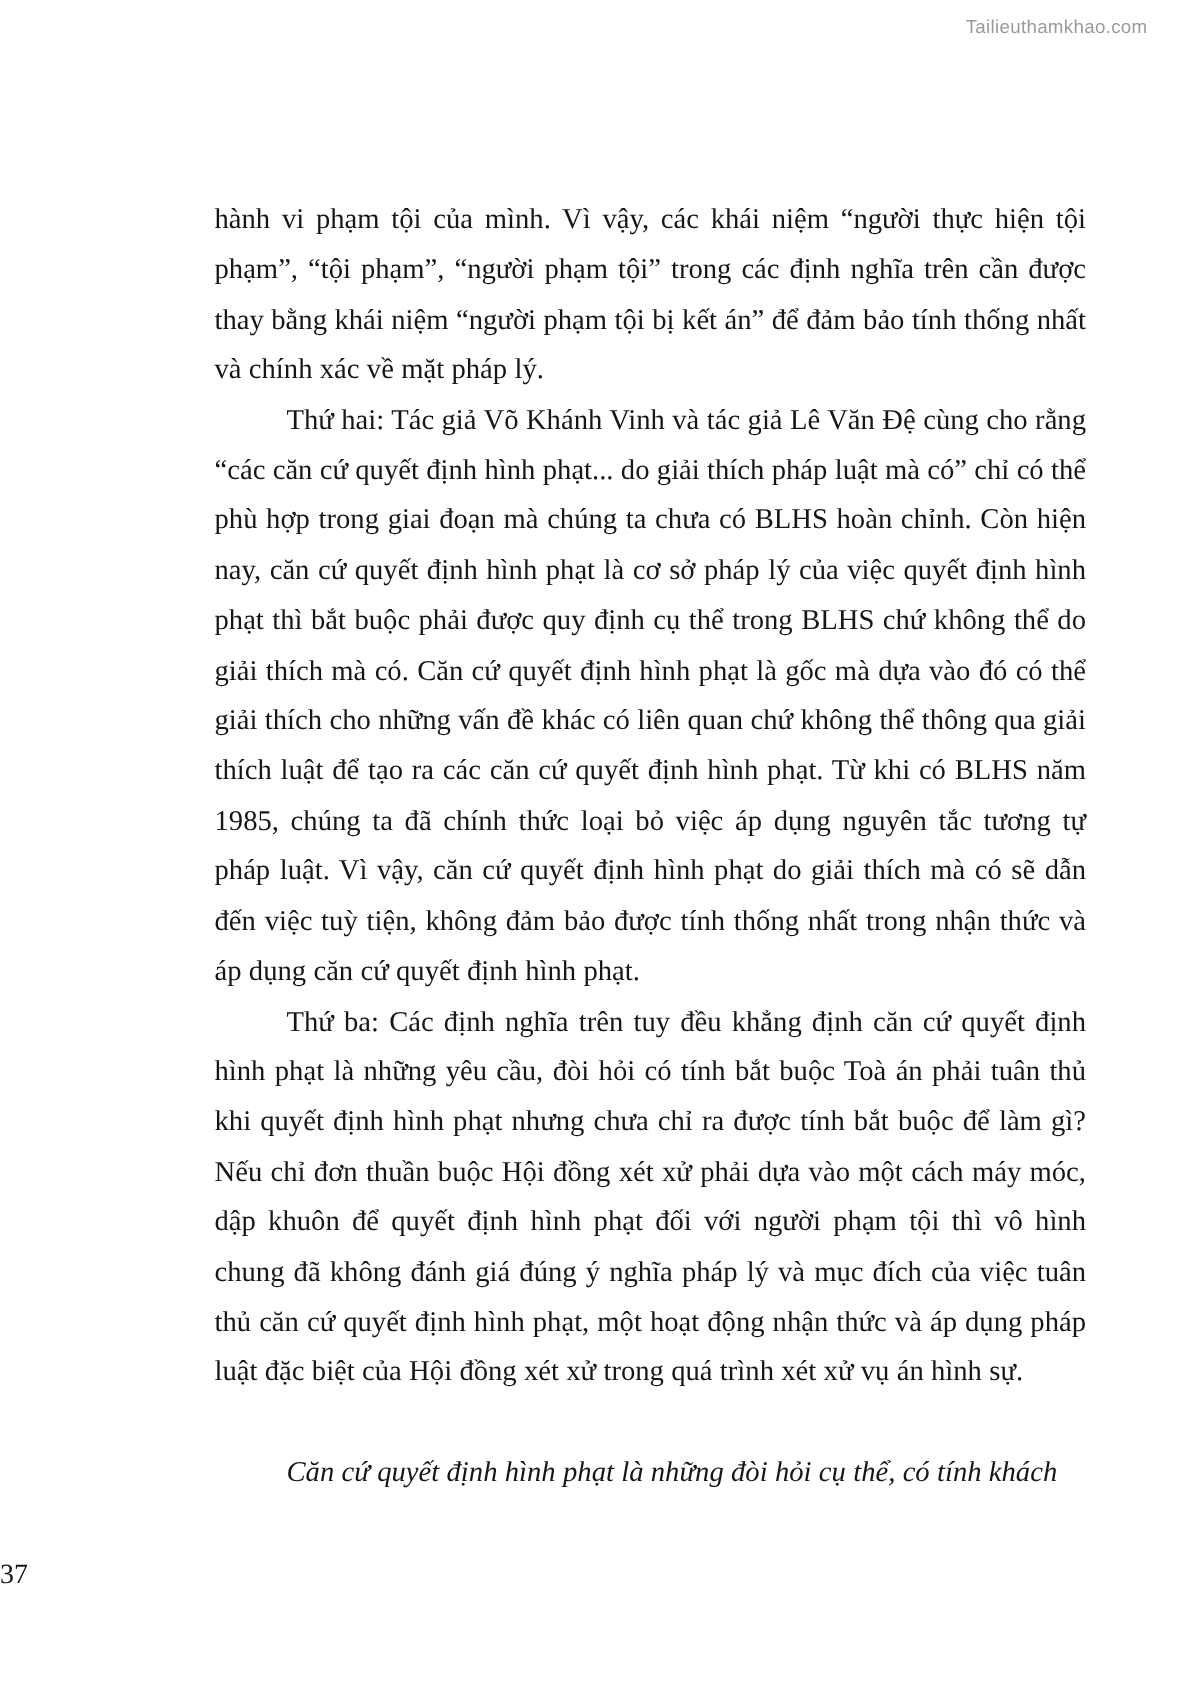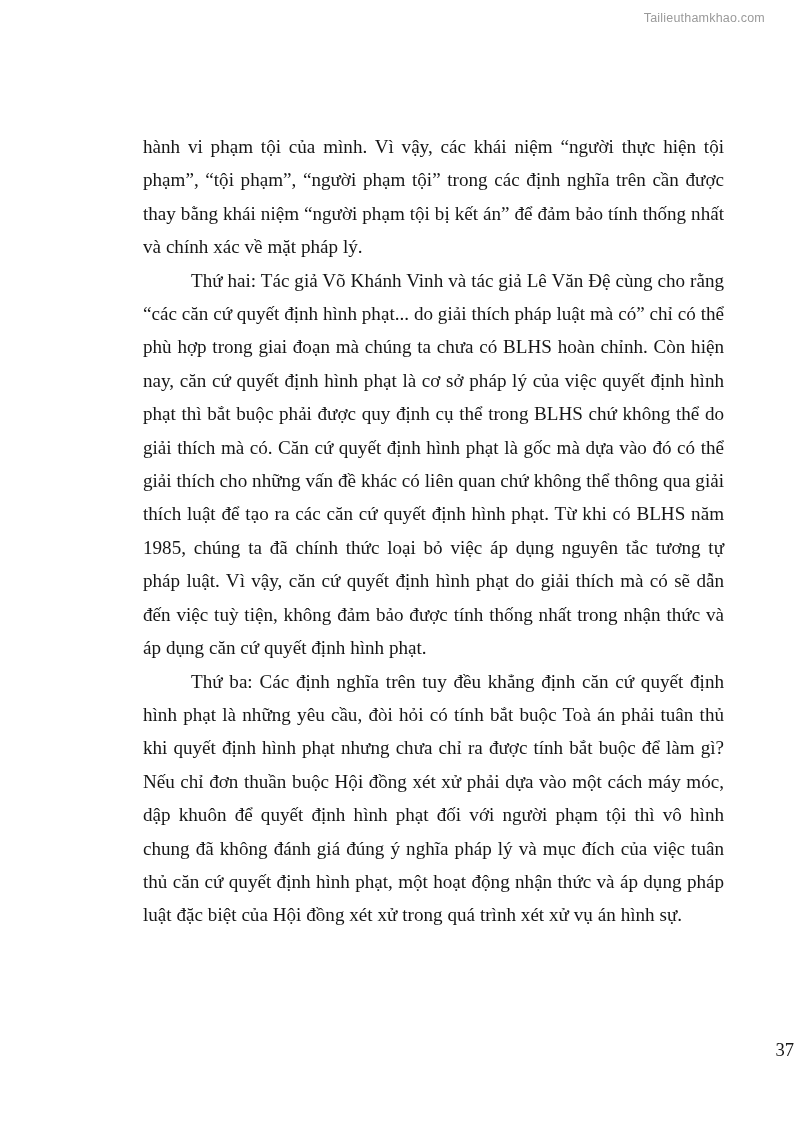--- a/index.html
+++ b/index.html
@@ -66,21 +66,21 @@
   .para.spaced-before {
     margin-top: 33px;
   }
 
   
   .page-number {
     position: absolute;
     left: 0;
     right: 0;
     top: 1039px;
-    text-align: right;
+    text-align: left;
     font-size: 18.6px;
     line-height: 22px;
     color: #161616;
   }
 </style>
 </head>
 <body>
 
 <div class="page">
 
@@ -88,18 +88,19 @@
 
   <div class="body-text">
 
     <p class="para continuation">hành vi phạm tội của mình. Vì vậy, các khái niệm “người thực hiện tội phạm”, “tội phạm”, “người phạm tội” trong các định nghĩa trên cần được thay bằng khái niệm “người phạm tội bị kết án” để đảm bảo tính thống nhất và chính xác về mặt pháp lý.</p>
 
     <p class="para">Thứ hai: Tác giả Võ Khánh Vinh và tác giả Lê Văn Đệ cùng cho rằng “các căn cứ quyết định hình phạt... do giải thích pháp luật mà có” chỉ có thể phù hợp trong giai đoạn mà chúng ta chưa có BLHS hoàn chỉnh. Còn hiện nay, căn cứ quyết định hình phạt là cơ sở pháp lý của việc quyết định hình phạt thì bắt buộc phải được quy định cụ thể trong BLHS chứ không thể do giải thích mà có. Căn cứ quyết định hình phạt là gốc mà dựa vào đó có thể giải thích cho những vấn đề khác có liên quan chứ không thể thông qua giải thích luật để tạo ra các căn cứ quyết định hình phạt. Từ khi có BLHS năm 1985, chúng ta đã chính thức loại bỏ việc áp dụng nguyên tắc tương tự pháp luật. Vì vậy, căn cứ quyết định hình phạt do giải thích mà có sẽ dẫn đến việc tuỳ tiện, không đảm bảo được tính thống nhất trong nhận thức và áp dụng căn cứ quyết định hình phạt.</p>
 
     <p class="para">Thứ ba: Các định nghĩa trên tuy đều khẳng định căn cứ quyết định hình phạt là những yêu cầu, đòi hỏi có tính bắt buộc Toà án phải tuân thủ khi quyết định hình phạt nhưng chưa chỉ ra được tính bắt buộc để làm gì? Nếu chỉ đơn thuần buộc Hội đồng xét xử phải dựa vào một cách máy móc, dập khuôn để quyết định hình phạt đối với người phạm tội thì vô hình chung đã không đánh giá đúng ý nghĩa pháp lý và mục đích của việc tuân thủ căn cứ quyết định hình phạt, một hoạt động nhận thức và áp dụng pháp luật đặc biệt của Hội đồng xét xử trong quá trình xét xử vụ án hình sự.</p>
 
 
+    <p class="para italic spaced-before">Căn cứ quyết định hình phạt là những đòi hỏi cụ thể, có tính khách</p>
 
   </div>
 
   <div class="page-number">37</div>
 
 </div>
 
 </body></html>

